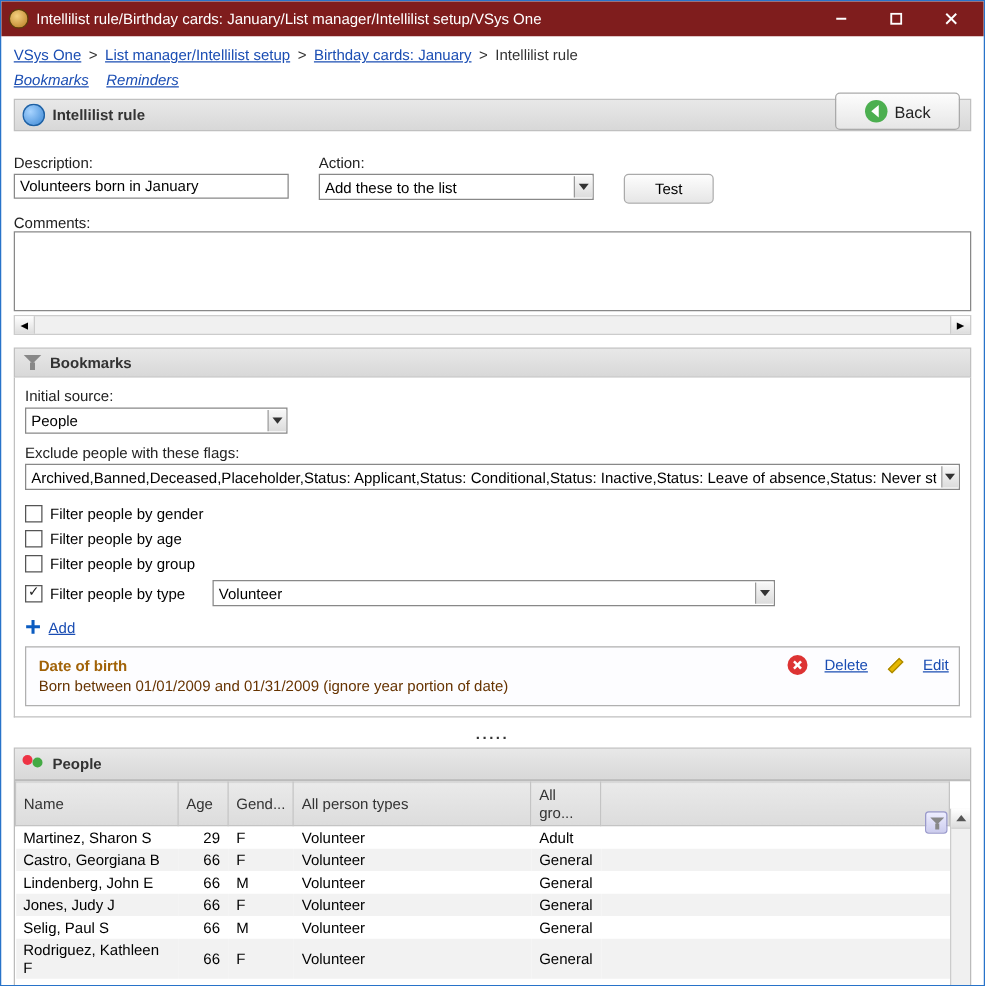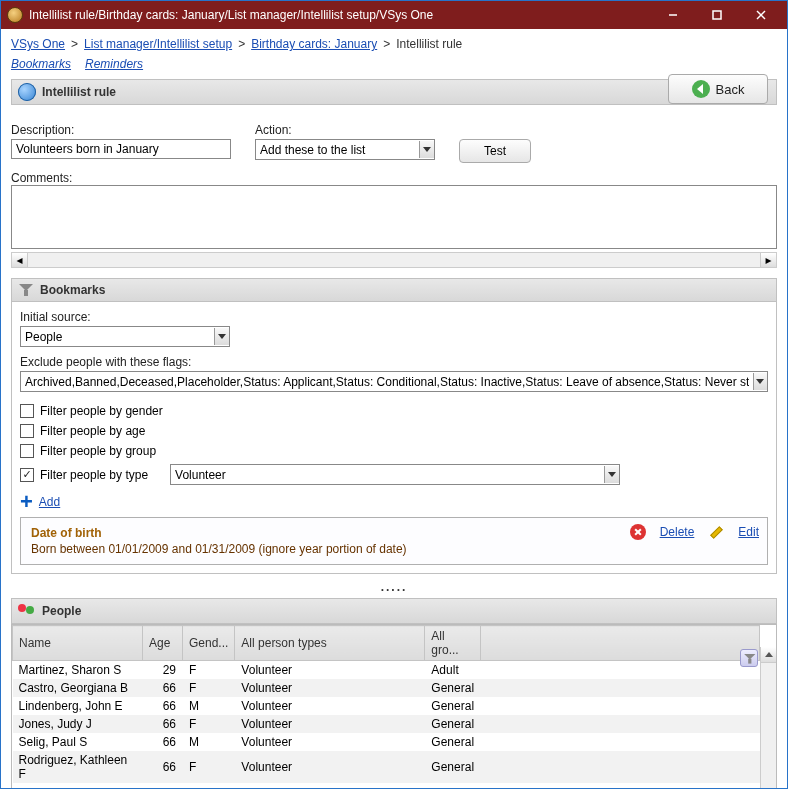--- a/index.html
+++ b/index.html
@@ -206,21 +206,21 @@
     <span>Intellilist rule</span>
   </div>
 
   <div class="form-row" style="margin-top:18px;">
     <div class="form-col">
       <label class="field">Description:</label>
       <input type="text" style="width: 220px;" value="Volunteers born in January">
     </div>
     <div class="form-col">
       <label class="field">Action:</label>
-      <div class="select-field" style="width:180px">
+      <div class="select-field" style="width:220px">
         <span>Add these to the list</span>
         <span class="chev"></span>
       </div>
     </div>
     <div class="test-btn">Test</div>
   </div>
 
   <div style="margin-top:8px;">
     <label class="field">Comments:</label>
     <textarea style=""></textarea>

